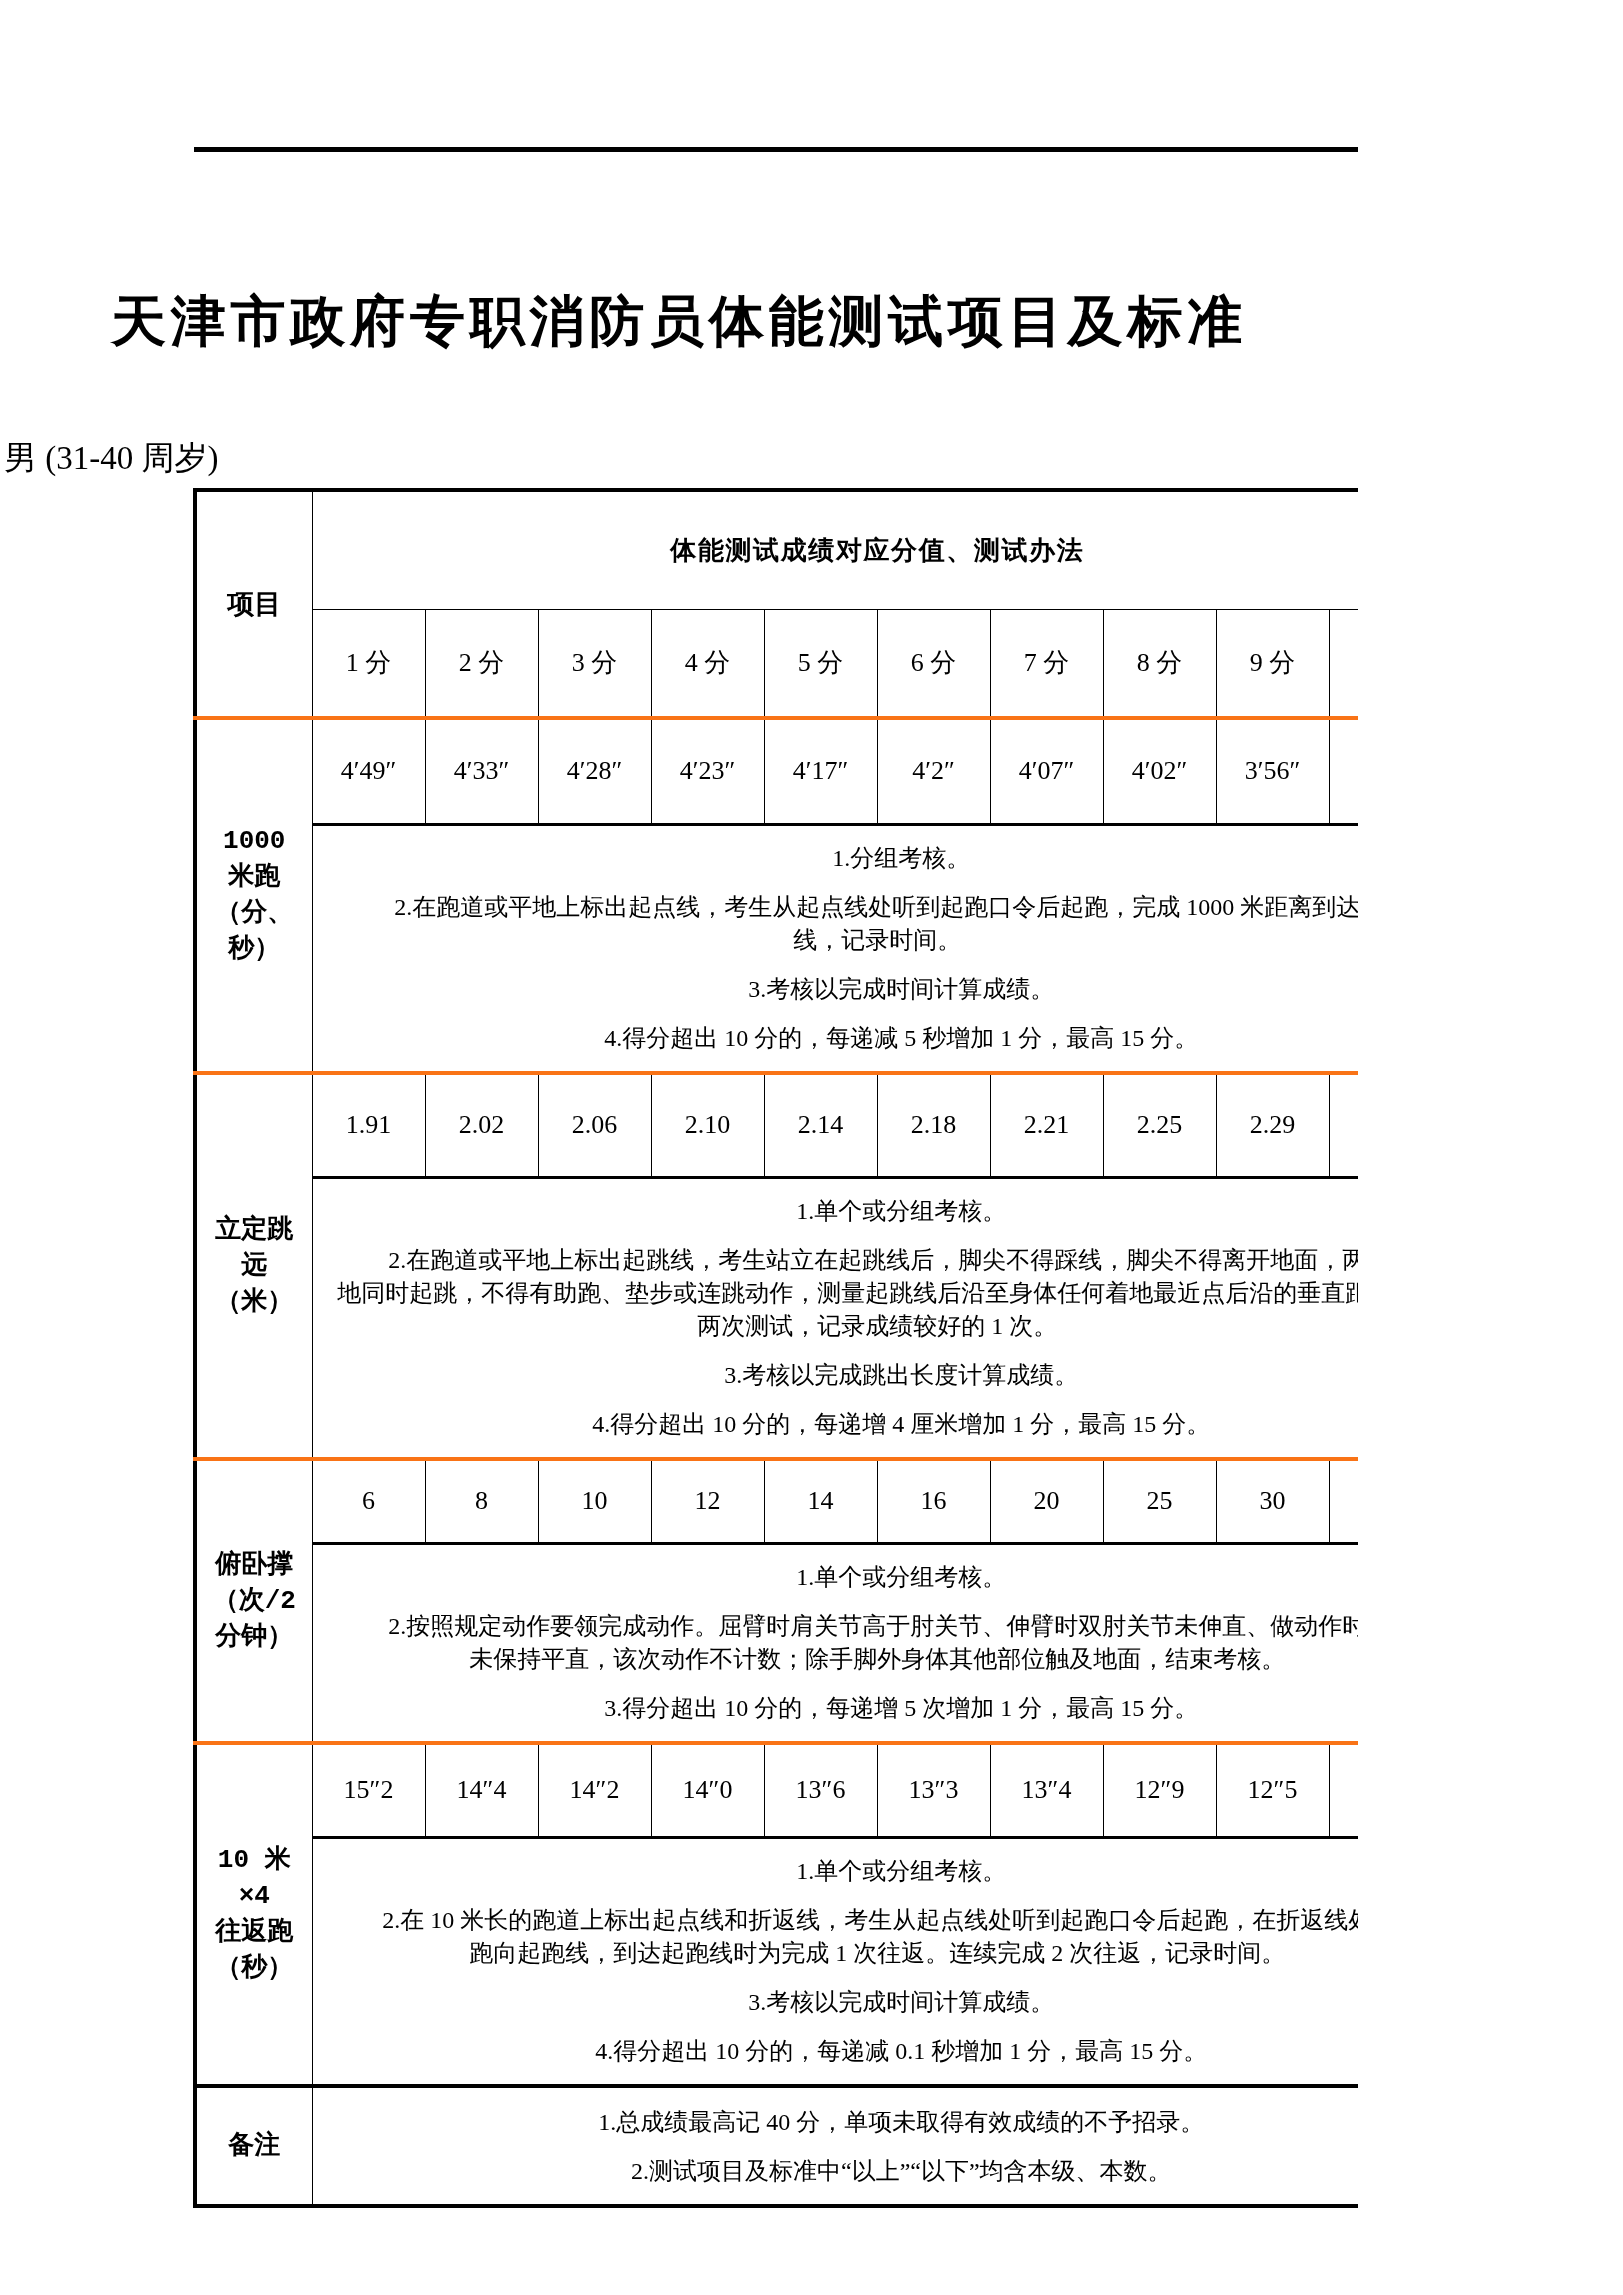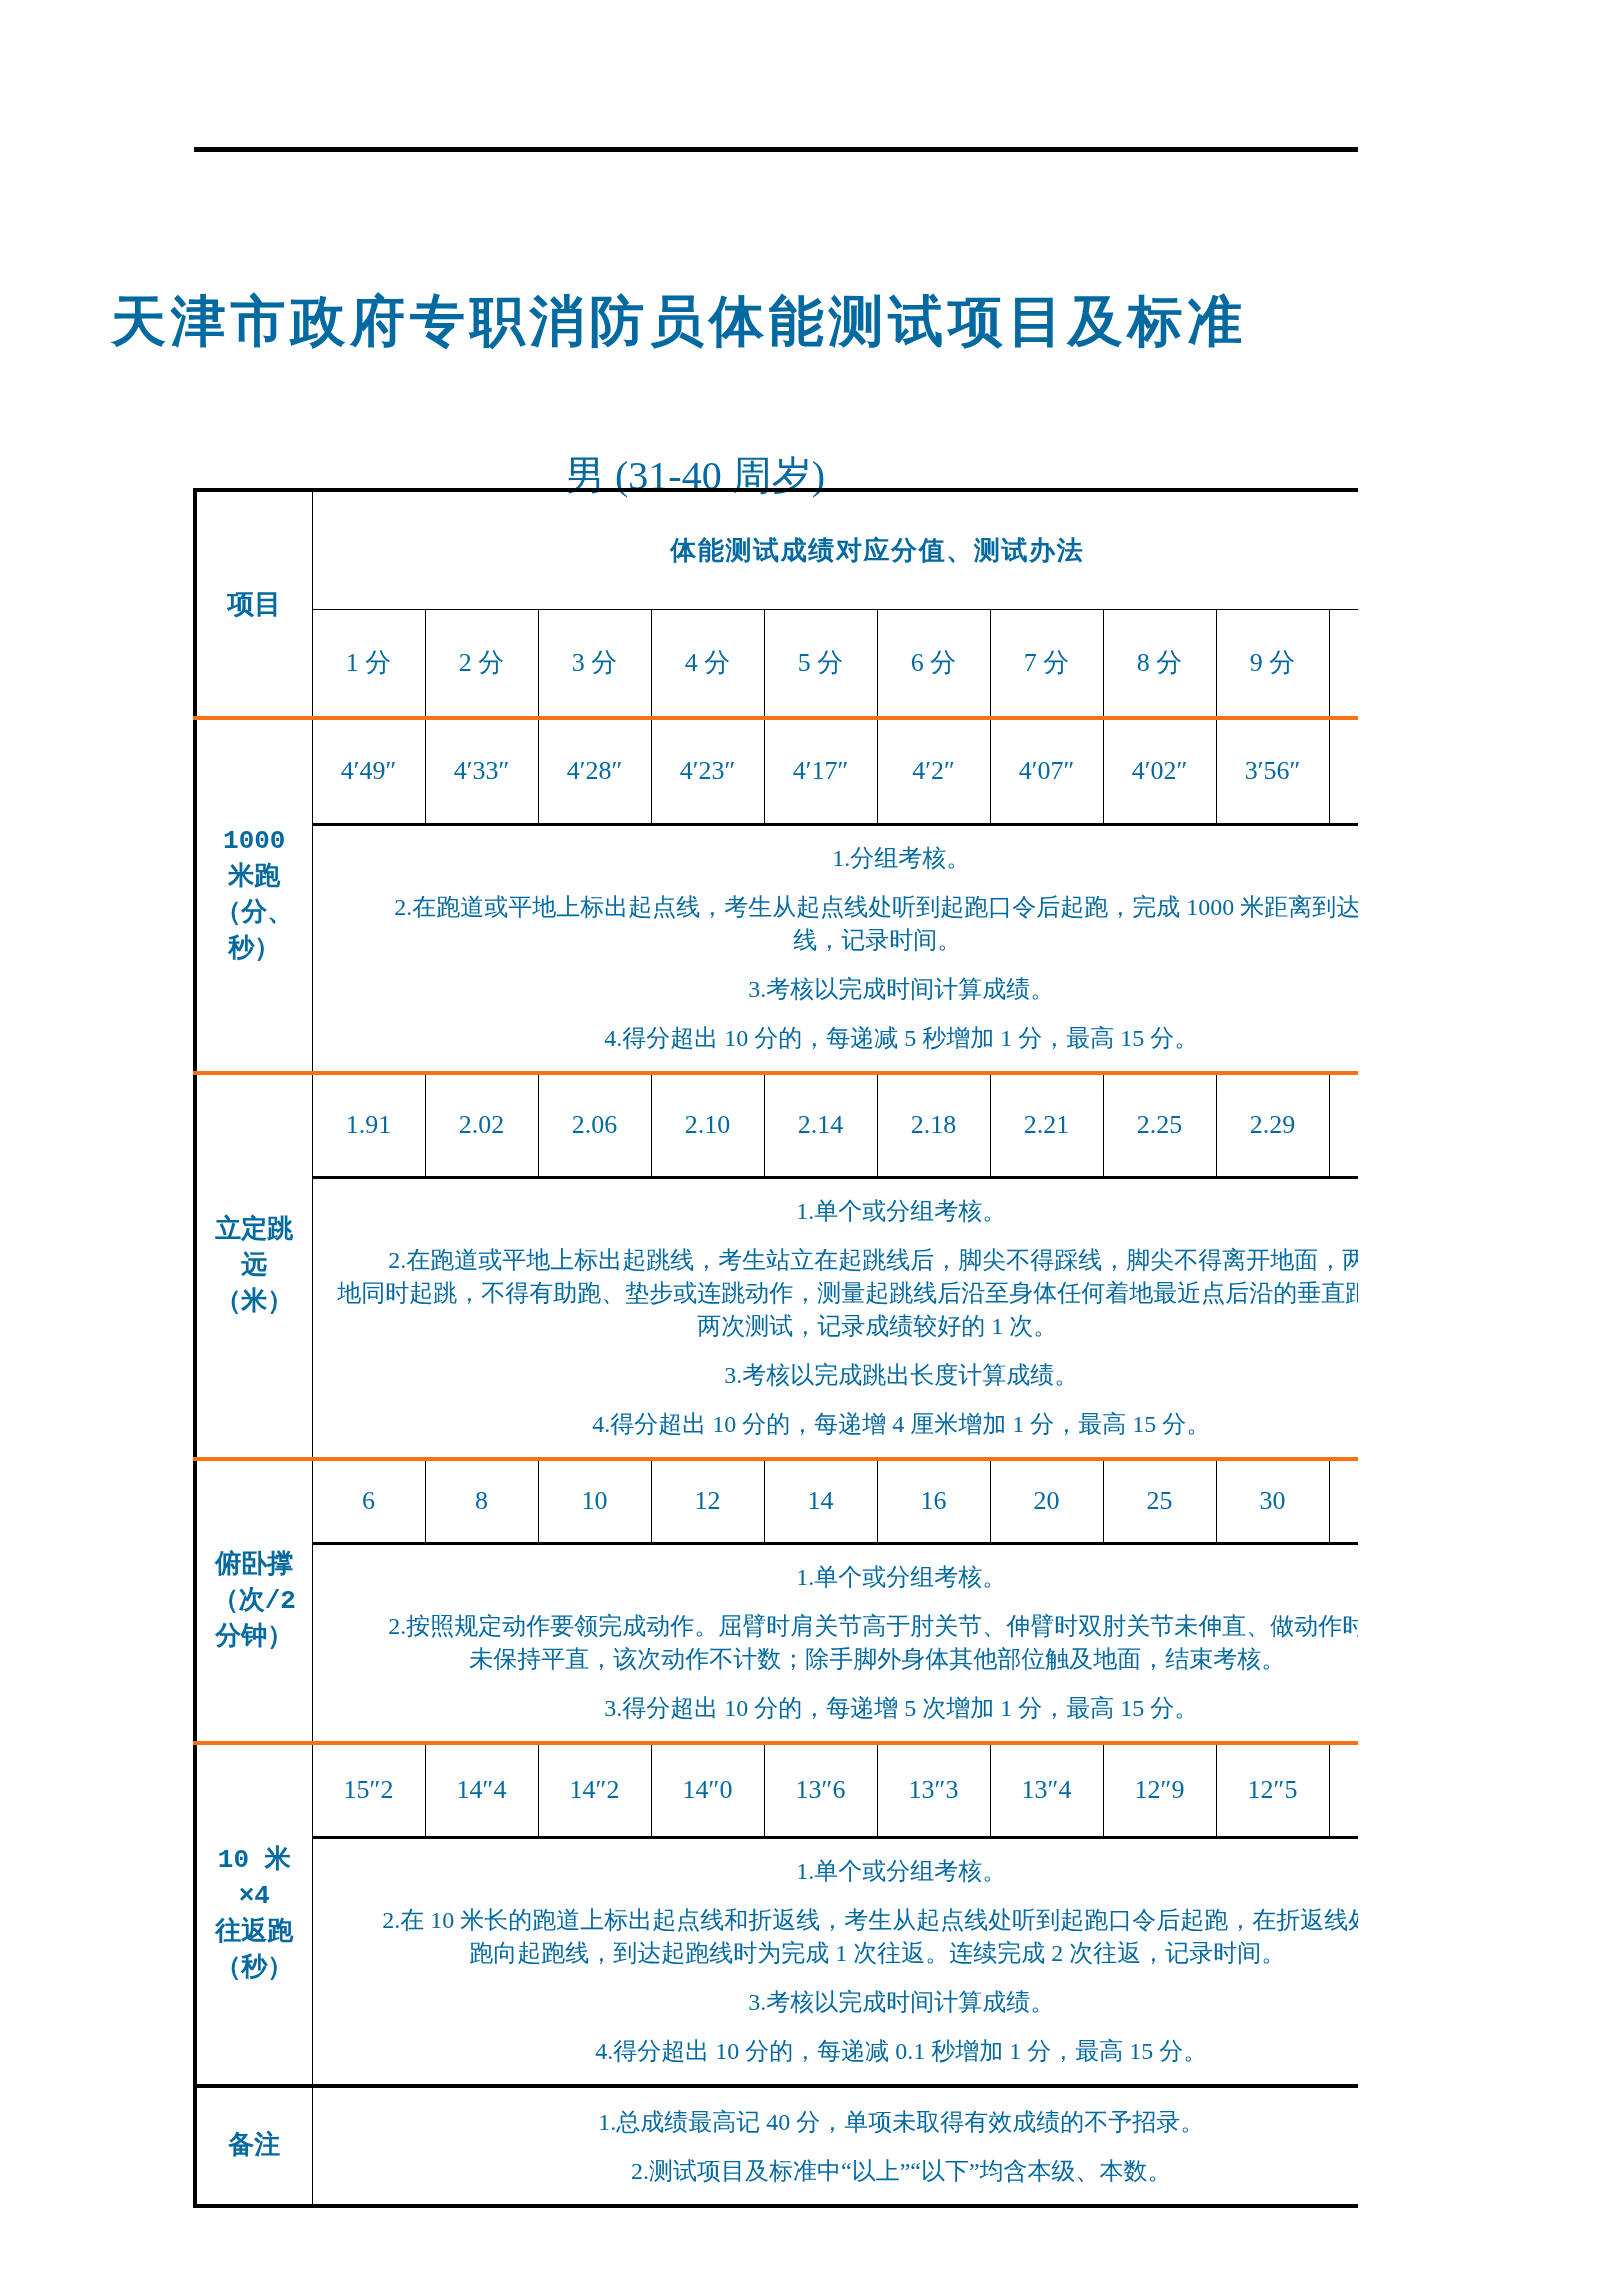--- a/index.html
+++ b/index.html
@@ -1,35 +1,35 @@
 <!DOCTYPE html>
 <html style="font-size:12.7px"><head>
 <meta charset="utf-8">
 <style>
   html,body { margin:0; padding:0; background:#ffffff; }
   .page {
     position:relative; width:1358px; height:2295px; background:#ffffff;
-    font-family:"Liberation Serif","DejaVu Serif",serif; color:#0369a1;
+    font-family:"Liberation Serif","DejaVu Serif",serif; color:#000000;
     overflow:hidden;
     border-radius:18px;
   }
   .top-rule {
     position:absolute; left:194px; top:147px; width:1246px; height:4.8px;
     background:#000;
   }
   .doc-title {
     position:absolute; left:0; top:285px; width:100%; margin:0;
     text-align:center;
     font-family:"Liberation Sans","DejaVu Sans",sans-serif;
     font-weight:bold; font-size:55px; letter-spacing:4.8px;
     white-space:nowrap;
   }
   .doc-subtitle {
-    position:absolute; left:0; top:432px; width:100%; margin:16px;
-    text-align:center; font-weight:normal; font-size:40px;
+    position:absolute; left:0; top:432px; width:100%; margin:4px;
+    text-align:left; font-weight:normal; font-size:33px;
   }
   table.std {
     position:absolute; left:193px; top:488px; width:1244px;
     border-collapse:collapse; table-layout:fixed;
     border:4px solid #000;
   }
   table.std td {
     border:1.6px solid #000; padding:0; text-align:center;
     vertical-align:middle; overflow:hidden;
   }

